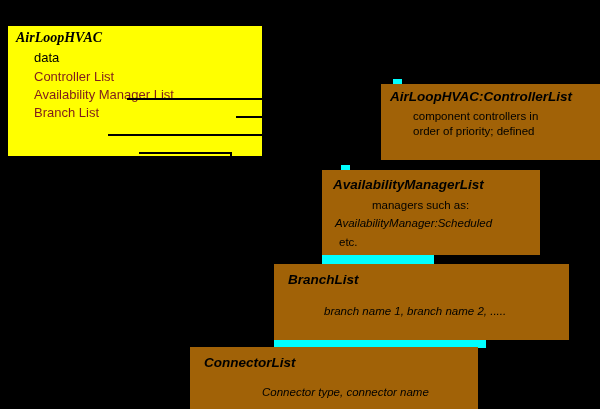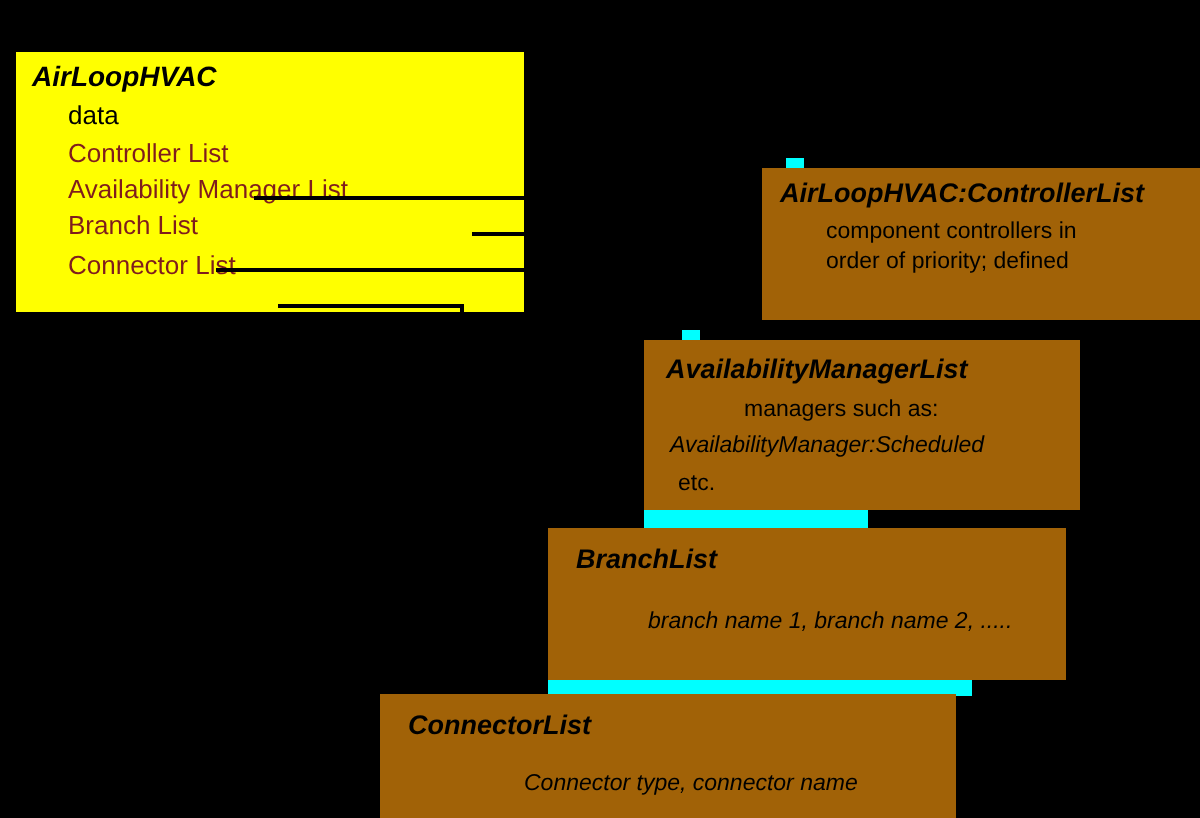--- a/index.html
+++ b/index.html
@@ -49,20 +49,21 @@
   #root-box {
     left: 8px;
     top: 26px;
     width: 254px;
     height: 130px;
   }
   #root-title {
     left: 8px;
     top: 5px;
     font-size: 14px;
+    font-family: Liberation Serif, serif;
   }
   #root-data {
     left: 26px;
     top: 25px;
     font-size: 13px;
   }
   .field {
     position: absolute;
     left: 26px;
     color: #7f1d1d;
@@ -118,21 +119,21 @@
     left: 341px;
     top: 165px;
     width: 9px;
     height: 6px;
     background: #00FFFF;
     position: absolute;
   }
   #branchlist-box {
     left: 274px;
     top: 264px;
-    width: 259px;
+    width: 295px;
     height: 76px;
   }
   #branchlist-notch {
     left: 322px;
     top: 255px;
     width: 112px;
     height: 10px;
     background: #00FFFF;
     position: absolute;
   }
@@ -176,21 +177,20 @@
 
 <div id="canvas">
 
   <div class="box yellow" id="root-box">
     <div class="box-title" id="root-title">AirLoopHVAC</div>
     <div class="box-line" id="root-data">data</div>
 
     <div class="field" id="field-controller">Controller List</div>
     <div class="field" id="field-availability">Availability Manager List</div>
     <div class="field" id="field-branch">Branch List</div>
-    <div class="field" id="field-connector">Connector List</div>
 
     <div class="conn h" id="line-controller-h"></div>
     <div class="conn h" id="line-avail-h"></div>
     <div class="conn h" id="line-branch-h"></div>
     <div class="conn h" id="line-connector-h"></div>
     <div class="conn v" id="line-connector-v"></div>
   </div>
 
   <div id="controllerlist-notch"></div>
   <div class="box cyan" id="controllerlist-box">

